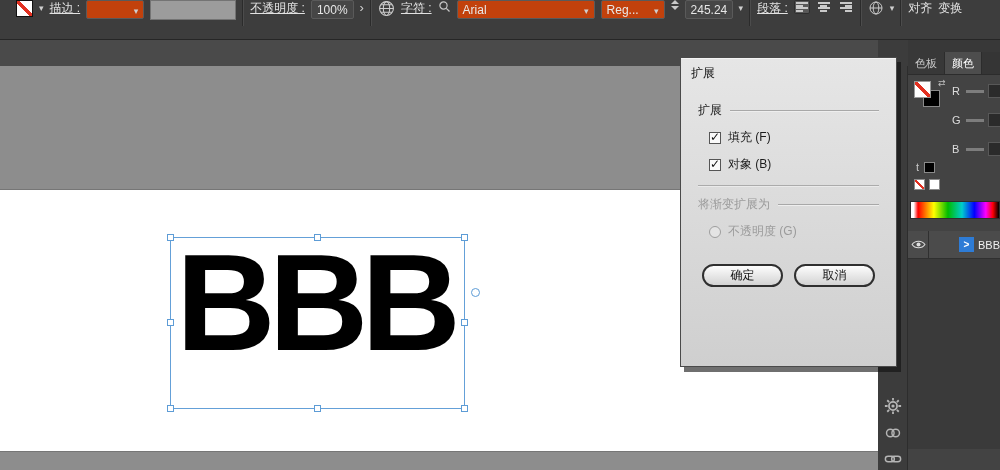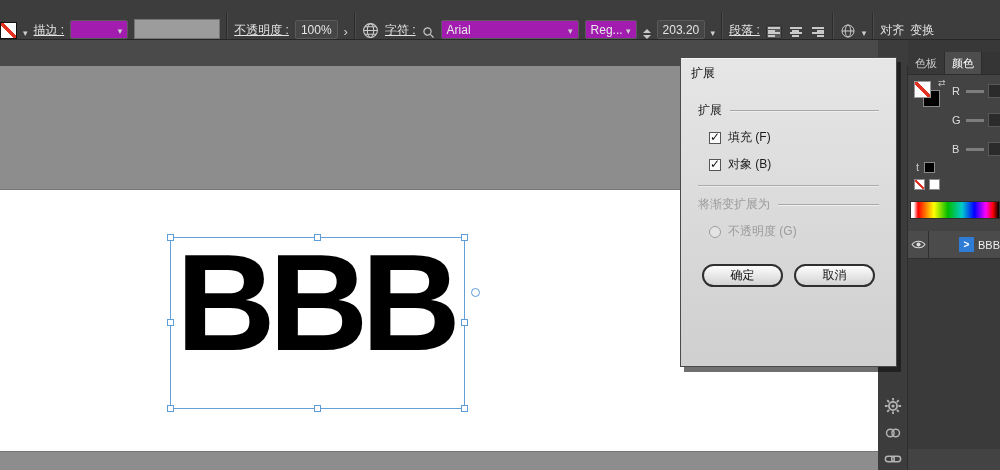--- a/index.html
+++ b/index.html
@@ -1,30 +1,30 @@
 <!DOCTYPE html>
 <html><head>
 <meta charset="utf-8">
 <style>
   html,body{margin:0;padding:0;background:#fff;}
   .app{position:relative;width:1000px;height:470px;background:#8d8d8d;overflow:hidden;
        font-family:"Liberation Sans","DejaVu Sans",sans-serif;font-size:12px;color:#e6e6e6;}
 
   
   .toolbar{position:absolute;left:0;top:0;width:1000px;height:40px;background:#3d3d3d;
-           border-bottom:1px solid #262626;display:flex;align-items:flex-end;padding:0 0;box-sizing:border-box;gap:6px;white-space:nowrap;}
+           border-bottom:1px solid #262626;display:flex;align-items:flex-start;padding:0 16px;box-sizing:border-box;gap:6px;white-space:nowrap;}
   .tb-sep{width:1px;height:26px;background:#2b2b2b;border-right:1px solid #4c4c4c;flex:0 0 auto;}
   .tb-label{color:#e2e2e2;text-decoration:underline;flex:0 0 auto;}
   .tb-plain{color:#e2e2e2;flex:0 0 auto;}
   .swatch-none{width:15px;height:15px;background:#fff;border:1px solid #111;flex:0 0 auto;
     background-image:linear-gradient(45deg,transparent 42%,#e23021 42%,#e23021 58%,transparent 58%);}
   .chev{flex:0 0 auto;}
   .chev::after{content:"▾";font-size:9px;color:#cfcfcf;}
   .chev-r::after{content:"›";font-size:13px;color:#cfcfcf;}
-  .dd{display:flex;align-items:center;justify-content:space-between;background:#a21caf;border:1px solid #5a5a5a;
+  .dd{display:flex;align-items:center;justify-content:space-between;background:#c2410c;border:1px solid #5a5a5a;
       border-radius:2px;height:19px;padding:0 5px;color:#e8e8e8;box-sizing:border-box;flex:0 0 auto;}
   .profile-box{width:84px;height:18px;background:#9c9c9c;border:1px solid #747474;flex:0 0 auto;}
   .val-box{background:#464646;border:1px solid #5a5a5a;border-radius:2px;height:19px;display:flex;
            align-items:center;padding:0 5px;box-sizing:border-box;flex:0 0 auto;}
   .stepper{display:flex;flex-direction:column;gap:2px;flex:0 0 auto;}
   .stepper i{display:block;width:0;height:0;border-left:4px solid transparent;border-right:4px solid transparent;}
   .stepper .up{border-bottom:4px solid #c9c9c9;}
   .stepper .dn{border-top:4px solid #c9c9c9;}
   .align-icon{width:16px;height:14px;display:flex;flex-direction:column;justify-content:space-between;
               padding:2px;box-sizing:border-box;flex:0 0 auto;border-radius:2px;}
@@ -148,29 +148,29 @@
     </svg>
     <span class="tb-label">字符 :</span>
     <svg class="icon-svg" width="13" height="13" viewBox="0 0 13 13">
       <circle cx="5.5" cy="5.5" r="3.6" fill="none" stroke="#c9c9c9" stroke-width="1.2"></circle>
       <path d="M8.3 8.3 L11.5 11.5" stroke="#c9c9c9" stroke-width="1.2"></path>
     </svg>
     <span class="dd" style="width:138px;">
       <span>Arial</span>
       <span class="chev"></span>
     </span>
-    <span class="dd" style="width:52px;">
+    <span class="dd" style="width:64px;">
       <span>Reg...</span>
       <span class="chev"></span>
     </span>
     <span class="stepper">
         <i class="up"></i>
         <i class="dn"></i>
       </span>
-    <span class="val-box" style="width:48px;">203.20</span>
+    <span class="val-box" style="width:48px;">245.24</span>
     <span class="chev"></span>
     <span class="tb-sep"></span>
     <span class="tb-label">段落 :</span>
     <span class="align-icon al-l pressed">
         <i></i>
         <i></i>
         <i></i>
         <i></i>
       </span>
     <span class="align-icon al-c">

